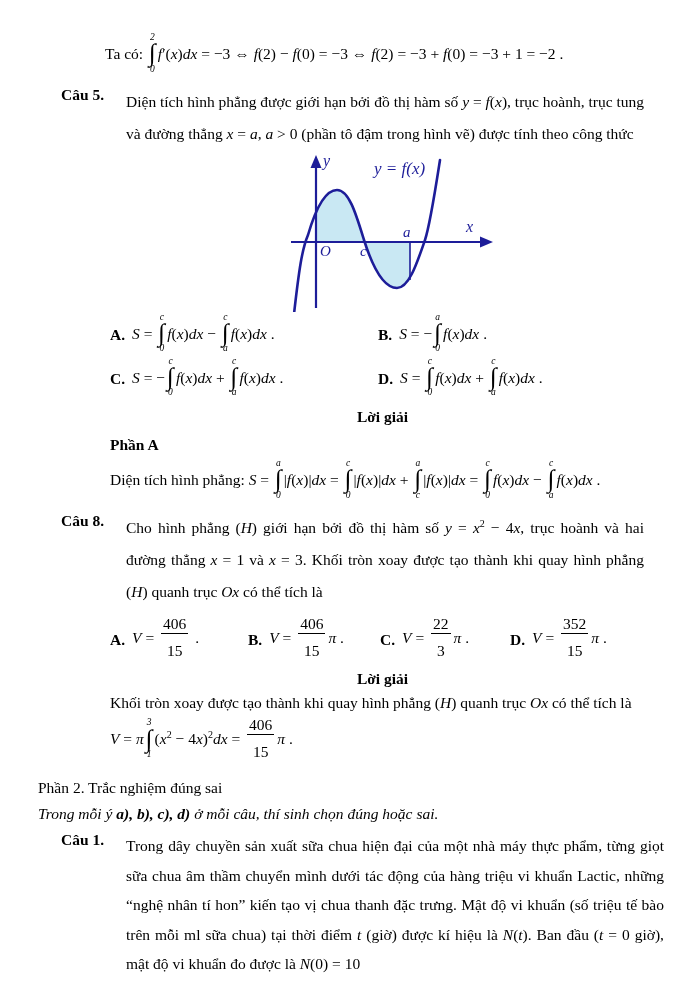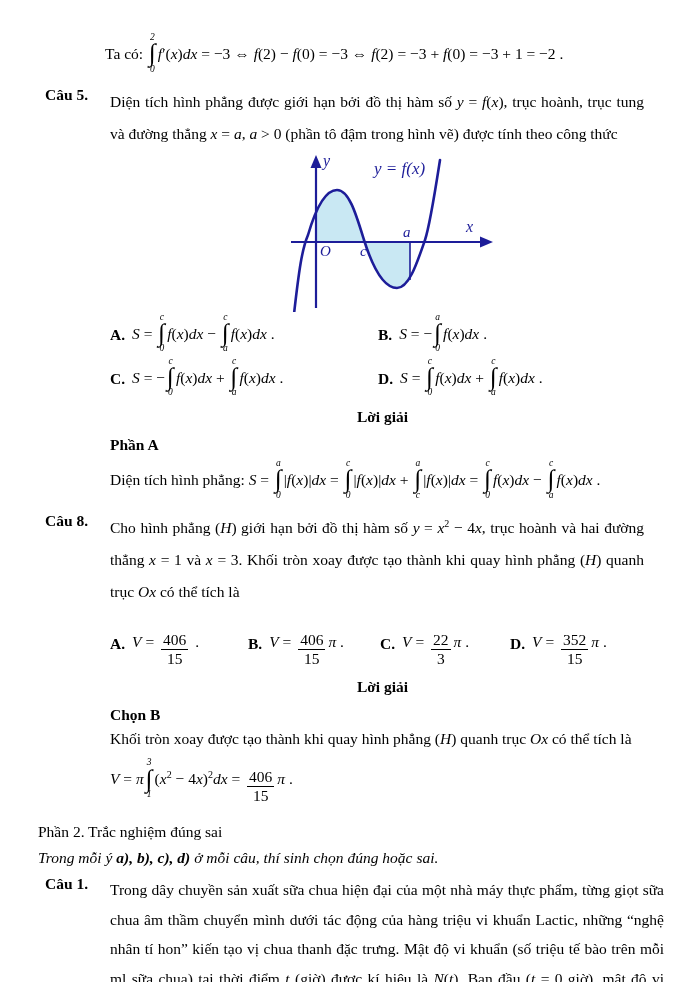--- a/index.html
+++ b/index.html
@@ -11,28 +11,28 @@
   .doc{padding-top:34px;}
 
   
   .m i{font-style:italic;}
   .int{display:inline-flex;flex-direction:column;align-items:center;
        vertical-align:middle;line-height:.85;margin:0 2px;transform:translateY(-2px);}
   .int .is{font-size:25px;}
   .int .il{font-size:9.5px;font-style:italic;line-height:1.1;}
   .frac{display:inline-flex;flex-direction:column;align-items:center;
         vertical-align:middle;line-height:1.15;margin:0 3px;transform:translateY(-2px);}
-  .frac .fn{border-bottom:1.2px solid #000;padding:0 2px;margin-top:16px;}
-  .frac .fd{padding:0 2px;}
+  .frac .fn{border-bottom:1.2px solid #000;padding:0 2px;}
+  .frac .fd{padding:0 2px;margin-top:8px;}
   sup.sp{font-size:10px;line-height:0;}
 
   
   .intro{margin:0 0 6px 105px;}
   .q{display:flex;margin-top:10px;}
-  .q .ql{flex:none;width:65px;padding-left:45px;font-weight:bold;}
+  .q .ql{flex:none;width:65px;padding-left:61px;font-weight:bold;}
   .q .qb{flex:1;margin-right:50px;text-align:justify;line-height:2.05;}
   .q .qb.tight{line-height:1.9;margin-right:30px;}
 
   .fig{width:545px;margin:2px 0 2px 110px;display:flex;justify-content:center;}
 
   .opts2{margin-left:110px;width:560px;}
   .orow{display:flex;align-items:center;margin:2px 0;}
   .ocell{width:268px;display:flex;align-items:center;}
   .ocell .okey{font-weight:bold;margin-right:7px;}
   .opts4{margin-left:110px;display:flex;align-items:center;margin-top:10px;}
@@ -194,21 +194,20 @@
     <div class="ocell4">
       <span class="okey">D.</span>
       <span><span class="m"><i>V</i> =</span> <span class="frac">
             <span class="fn">352</span>
             <span class="fd">15</span>
           </span><span class="m"><i>π</i></span> .</span>
     </div>
   </div>
 
   <div class="solhead">Lời giải</div>
-  <div class="chon">Chọn B</div>
   <div class="soltext">Khối tròn xoay được tạo thành khi quay hình phẳng <span class="m">(<i>H</i>)</span> quanh trục <span class="m"><i>Ox</i></span> có thể tích là</div>
   <div class="soltext"><span class="m"><i>V</i> = <i>π</i></span><span class="int">
         <span class="il">3</span>
         <span class="is">∫</span>
         <span class="il">1</span>
       </span><span class="m">(<i>x</i></span><sup class="sp">2</sup><span class="m"> − 4<i>x</i>)</span><sup class="sp">2</sup><span class="m"><i>dx</i> =</span> <span class="frac">
         <span class="fn">406</span>
         <span class="fd">15</span>
       </span><span class="m"><i>π</i></span> .</div>
 

